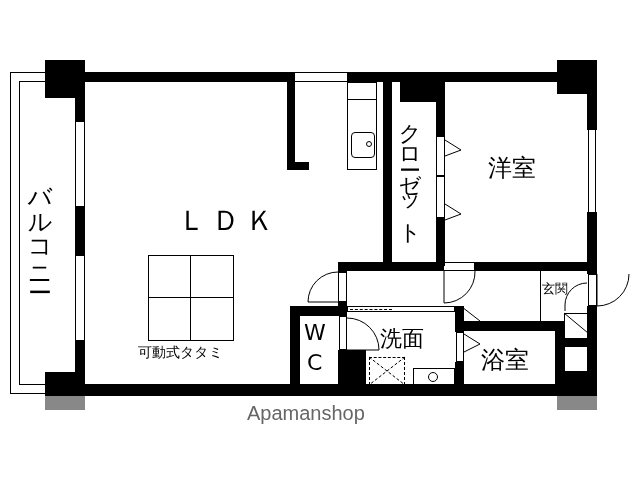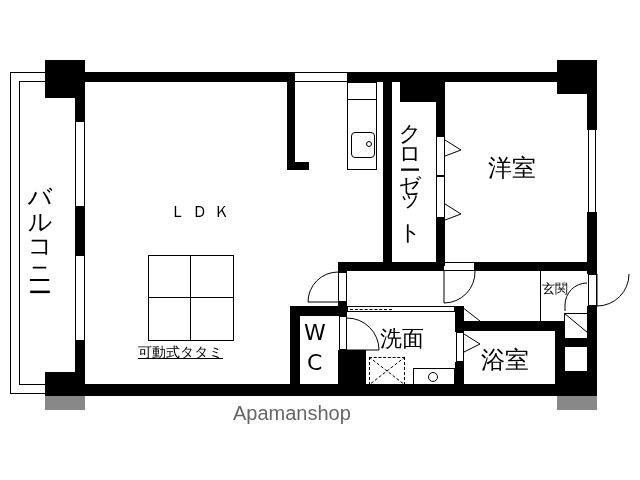--- a/index.html
+++ b/index.html
@@ -127,21 +127,21 @@
 <div class="w" style="left:555px;top:372px;width:42px;height:14px;"></div>
 
 <div class="line" style="left:588px;top:274px;width:9px;height:32px;"></div>
 <svg style="left:597px;top:274px;" width="34" height="34">
   <path d="M32,0 A32,32 0 0 1 0,32 L0,0" fill="none" stroke="#000" stroke-width="1"></path>
 </svg>
 <svg style="left:565px;top:283px;" width="24" height="30">
   <path d="M22,0 A22,22 0 0 0 0,22 L0,28" fill="none" stroke="#000" stroke-width="1"></path>
 </svg>
 
-<div class="label" style="left:170px;top:202px;font-size:16px;letter-spacing:6px;">ＬＤＫ</div>
+<div class="label" style="left:178px;top:202px;font-size:28px;letter-spacing:6px;">ＬＤＫ</div>
 <div class="label" style="left:488px;top:152px;font-size:24px;">洋室</div>
 
 <div class="line" style="left:148px;top:255px;width:86px;height:86px;"></div>
 <div class="abs" style="left:190px;top:255px;width:0;height:86px;border-left:1px solid #000;"></div>
 <div class="abs" style="left:148px;top:297px;width:86px;height:0;border-top:1px solid #000;"></div>
-<div class="label" style="left:138px;top:344px;font-size:14px;text-decoration:underline;">可動式タタミ</div>
+<div class="label" style="left:138px;top:344px;font-size:14px;">可動式タタミ</div>
 
-<div class="brand" style="left:233px;top:402px;">Apamanshop</div>
+<div class="brand" style="left:247px;top:402px;">Apamanshop</div>
 
 </body></html>

